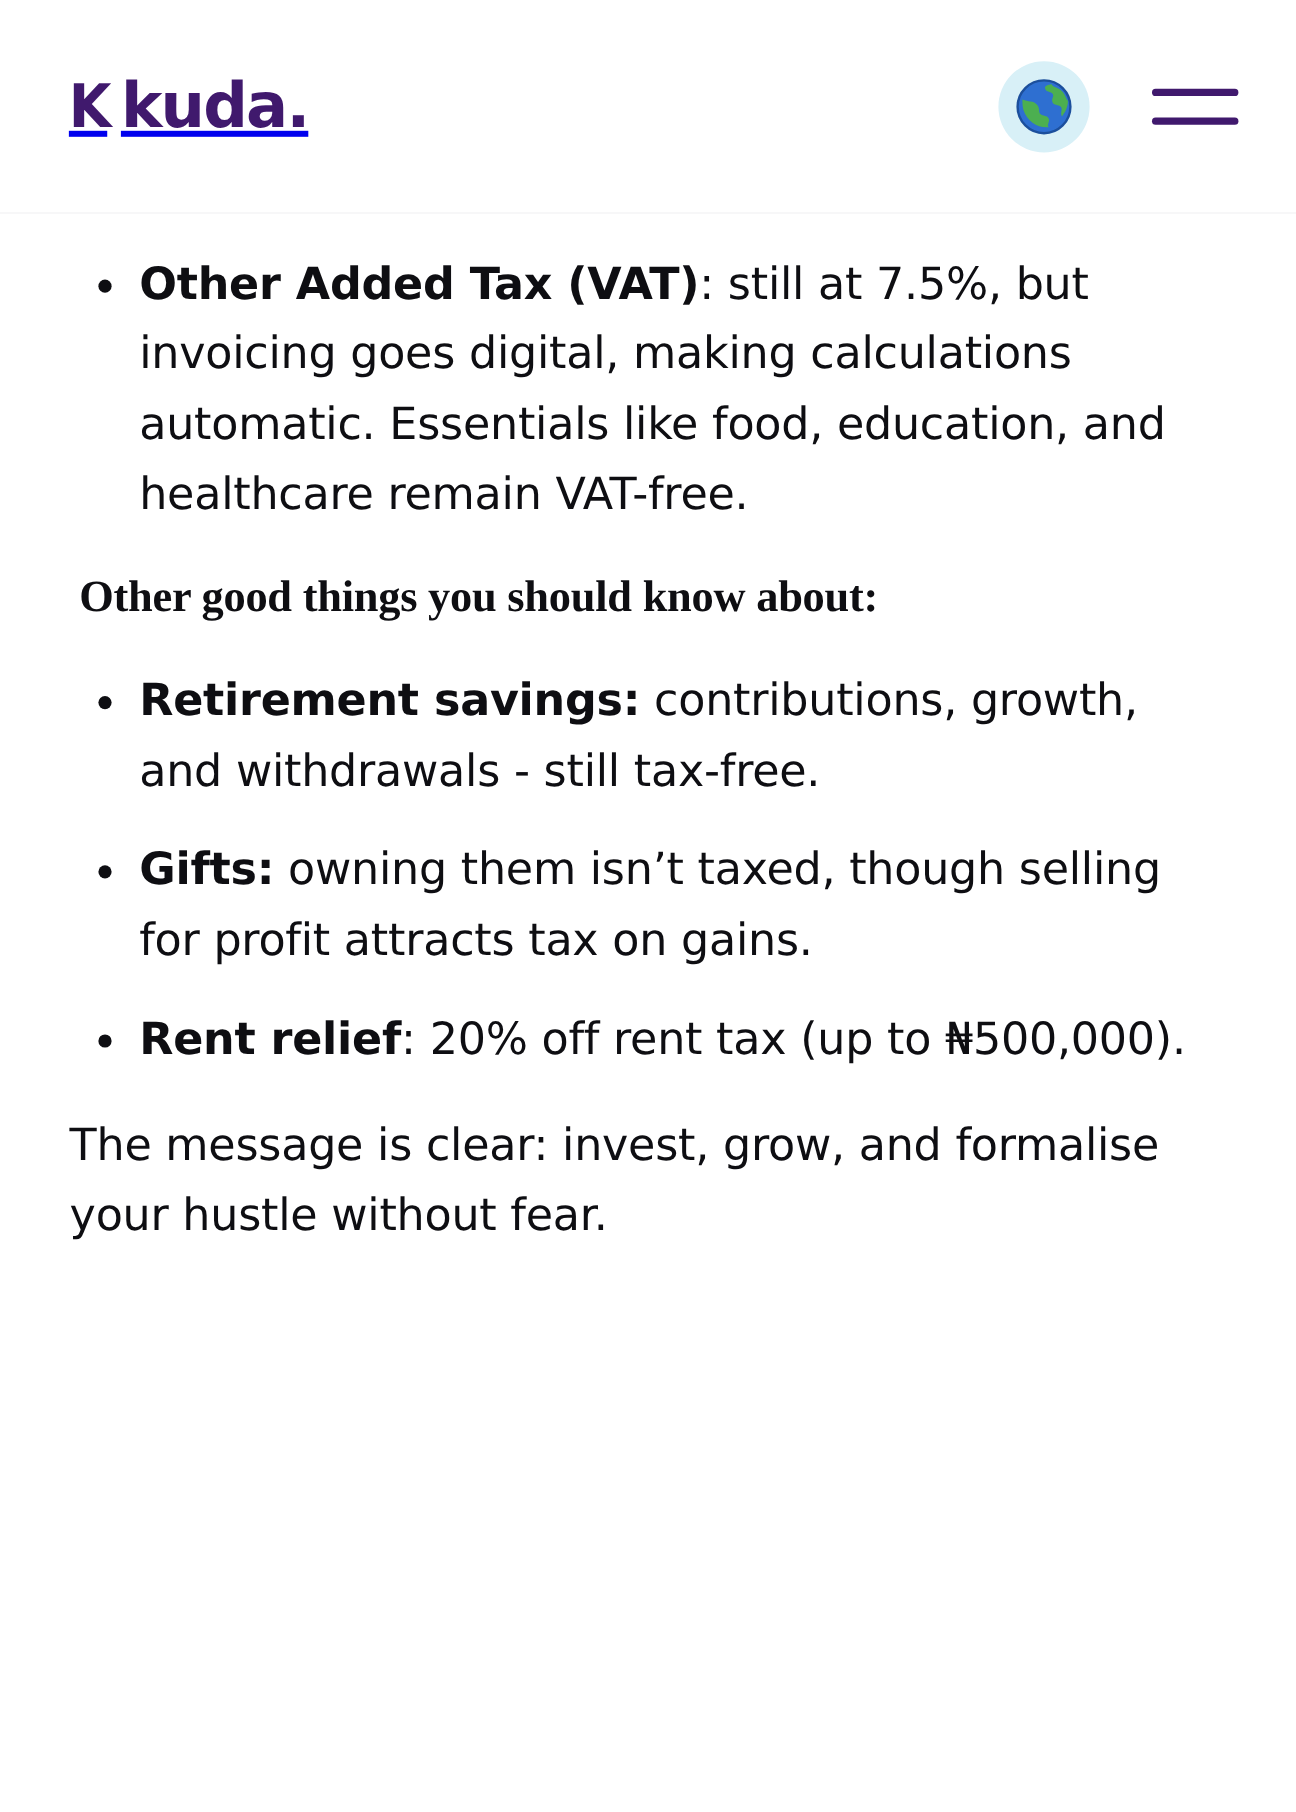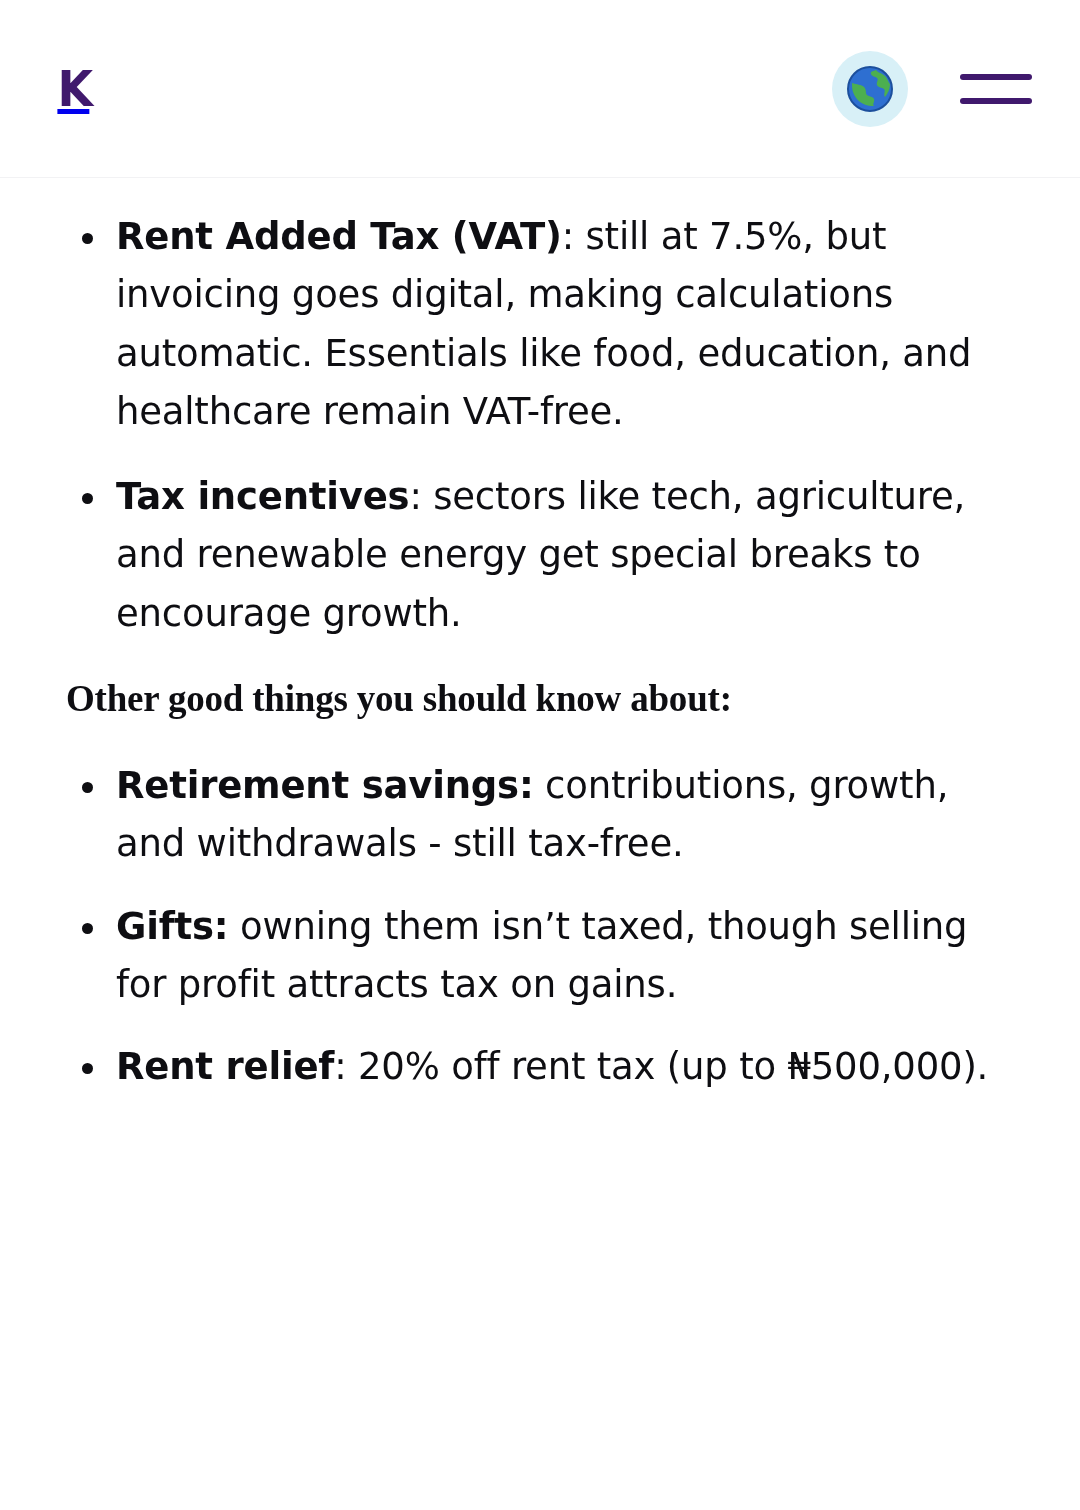--- a/index.html
+++ b/index.html
@@ -128,20 +128,21 @@
   }
   .list-second li { margin-bottom: 24px; }
 </style>
 </head>
 <body>
 
 <div class="header">
 
   <a class="logo" href="#">
     <span class="logo-mark">K</span>
+    <span class="logo-word">kuda.</span>
   </a>
 
   <div class="header-right">
 
     <button class="globe-btn" aria-label="language">
       <svg width="48" height="48" viewBox="0 0 48 48">
         <circle cx="24" cy="24" r="22" fill="#2e6fd1"></circle>
         <path d="M6 18c5 2 9 1 12 4s1 6 3 8 6 1 7 4-2 5 0 7c-9 1-18-5-21-14-1-3-1-6-1-9z" fill="#4caf50"></path>
         <path d="M30 5c2 3 6 3 9 6s3 6 5 8c0 5-2 9-5 13-2-3 1-6-1-8s-6-1-7-4 2-5 0-7-5-1-6-4 3-3 5-4z" fill="#4caf50"></path>
         <circle cx="24" cy="24" r="22" fill="none" stroke="#1c4f9c" stroke-width="2"></circle>
@@ -153,35 +154,33 @@
       <span></span>
     </button>
 
   </div>
 </div>
 
 <div class="article">
 
   <ul class="bullet-list list-first">
     <li>
-      <b>Rent Added Tax (VAT)</b><span>: still at 7.5%, but invoicing goes digital, making calculations automatic. Essentials like food, education, and healthcare remain VAT-free.</span>
-    </li>
-    <li>
-      <b>Tax incentives</b><span>: sectors like tech, agriculture, and renewable energy get special breaks to encourage growth.</span>
+      <b>Other Added Tax (VAT)</b><span>: still at 7.5%, but invoicing goes digital, making calculations automatic. Essentials like food, education, and healthcare remain VAT-free.</span>
     </li>
   </ul>
 
   <div class="section-heading">Other good things you should know about:</div>
 
   <ul class="bullet-list list-second">
     <li>
       <b>Retirement savings:</b><span> contributions, growth, and withdrawals - still tax-free.</span>
     </li>
     <li>
       <b>Gifts:</b><span> owning them isn’t taxed, though selling for profit attracts tax on gains.</span>
     </li>
     <li>
       <b>Rent relief</b><span>: 20% off rent tax (up to ₦500,000).</span>
     </li>
   </ul>
 
+  <p class="para">The message is clear: invest, grow, and formalise your hustle without fear.</p>
 
 </div>
 
 </body></html>

